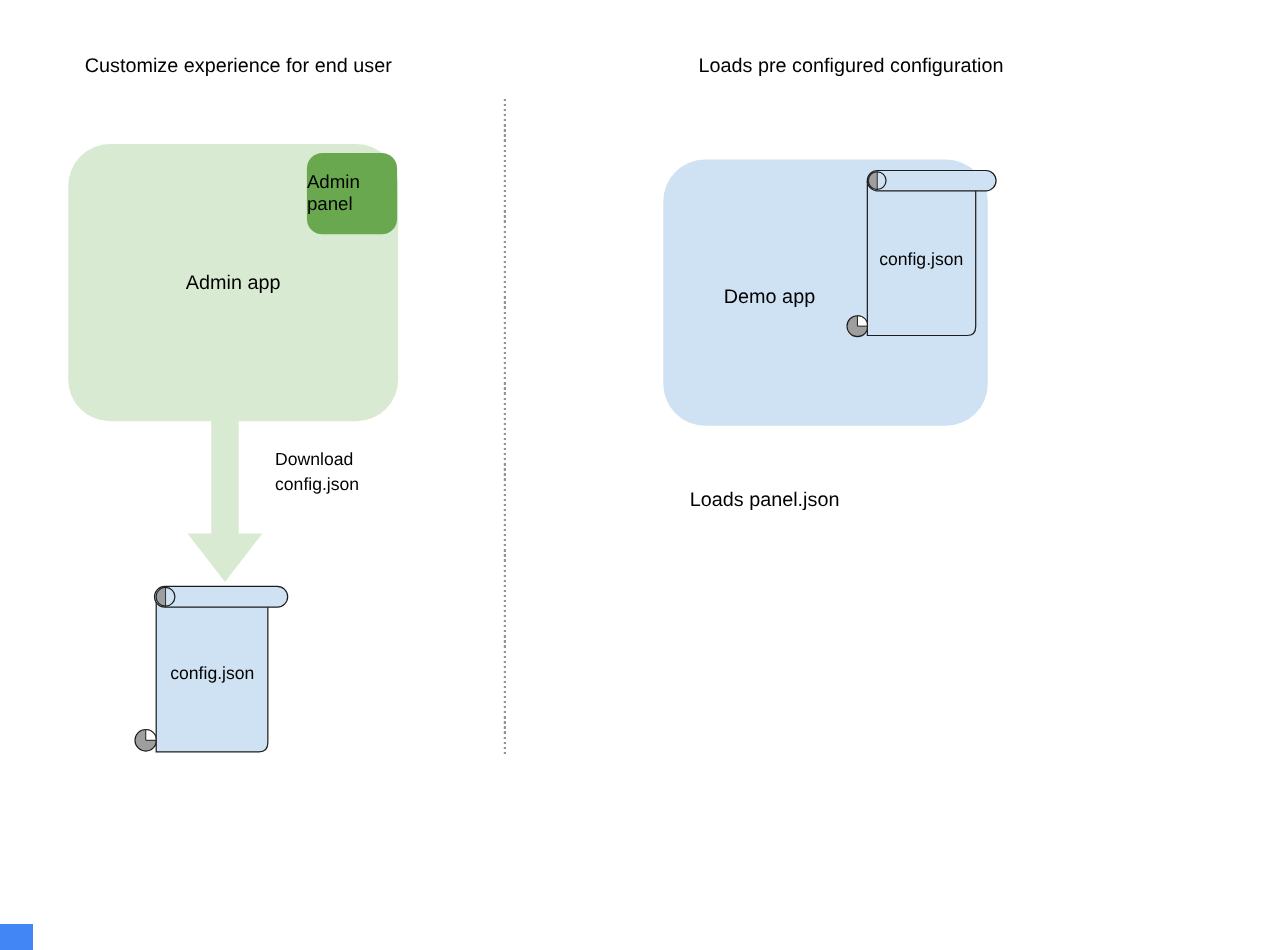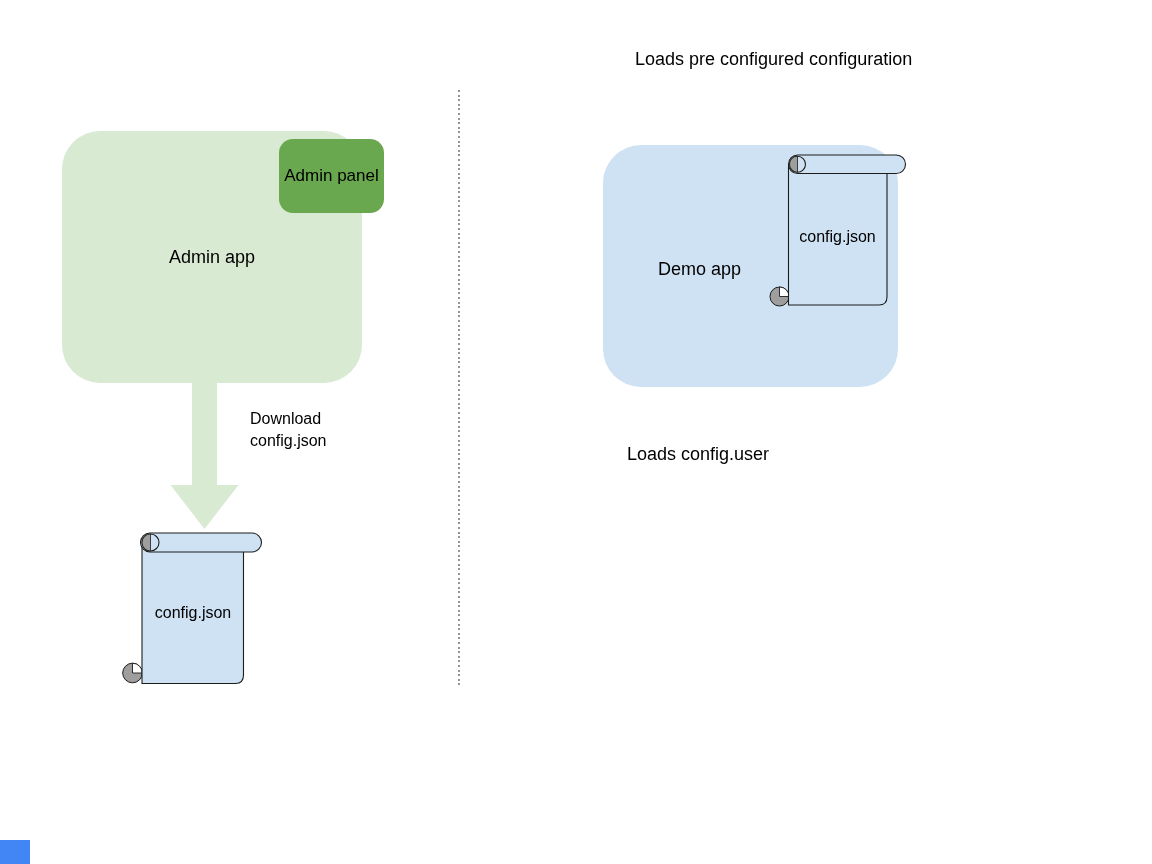--- a/index.html
+++ b/index.html
@@ -14,39 +14,40 @@
   .divider{
     left:458px;top:90px;width:2px;height:596px;
     background-image:repeating-linear-gradient(to bottom,#949494 0px,#949494 2px,transparent 2px,transparent 4.6px);
   }
   .admin-app{
     left:62px;top:131px;width:300px;height:252px;border-radius:38px;background:#d9ead3;
     display:flex;align-items:center;justify-content:center;
   }
   .admin-app span{font-size:18px;}
   .admin-panel{
-    left:279px;top:139px;width:105px;height:74px;border-radius:14px;background:#6aa84f;
-    display:flex;align-items:center;justify-content:center;text-align:center;
+    left:279px;top:139px;width:82px;height:74px;border-radius:14px;background:#6aa84f;
+    display:flex;align-items:center;justify-content:center;
   }
   .admin-panel span{font-size:17px;line-height:20px;}
   .download-label{left:250px;top:408px;font-size:16px;line-height:22px;white-space:pre-line;}
   .demo-app{left:603px;top:145px;width:295px;height:242px;border-radius:38px;background:#cfe2f3;}
   .demo-app-label{left:658px;top:259px;font-size:18px;line-height:21px;text-align:center;}
   .caption{left:627px;top:444px;font-size:18px;line-height:21px;}
   .scroll-label{font-size:16px;text-align:center;line-height:20px;}
   .scroll-label.l{left:142px;top:603px;width:102px;}
   .scroll-label.r{left:788px;top:227px;width:99px;}
   .corner-square{left:0px;bottom:0px;width:30px;height:24px;background:#4285f4;}
   svg{display:block;overflow:visible;}
 </style>
 </head>
 <body>
 
 <div class="canvas">
 
+  <div class="abs header hdr-left">Customize experience for end user</div>
   <div class="abs header hdr-right">Loads pre configured configuration</div>
 
   <div class="abs divider"></div>
 
   <div class="abs admin-app">
     <span>Admin app</span>
   </div>
   <div class="abs admin-panel">
     <span>Admin panel</span>
   </div>
@@ -77,17 +78,17 @@
   <svg class="abs" style="left:768px;top:152px;" width="141" height="158" viewBox="0 0 141 158">
     <circle cx="11.5" cy="144.5" r="9.5" stroke="#1c1c1c" stroke-width="1" fill="#9e9e9e"></circle>
     <path d="M 11.5 144.5 L 11.5 135 A 9.5 9.5 0 0 1 21 144.5 Z" fill="#ffffff" stroke="#1c1c1c" stroke-width="0.9"></path>
     <path d="M 20.5 13 L 119 13 L 119 145 Q 119 153 111 153 L 20.5 153 Z" stroke="#1c1c1c" stroke-width="1.1" fill="#cfe2f3"></path>
     <rect x="20.5" y="3" width="117" height="18.5" rx="9.2" stroke="#1c1c1c" stroke-width="1.1" fill="#cfe2f3"></rect>
     <circle cx="29.5" cy="12.2" r="8" stroke="#1c1c1c" stroke-width="1.1" fill="#cfe2f3"></circle>
     <path d="M 29.5 4.2 A 8 8 0 0 0 29.5 20.2 Z" stroke="#1c1c1c" stroke-width="0.8" fill="#9e9e9e"></path>
   </svg>
   <div class="abs scroll-label r">config.json</div>
 
-  <div class="abs caption">Loads config.user</div>
+  <div class="abs caption">Loads panel.json</div>
 
   <div class="abs corner-square"></div>
 
 </div>
 
 </body></html>

